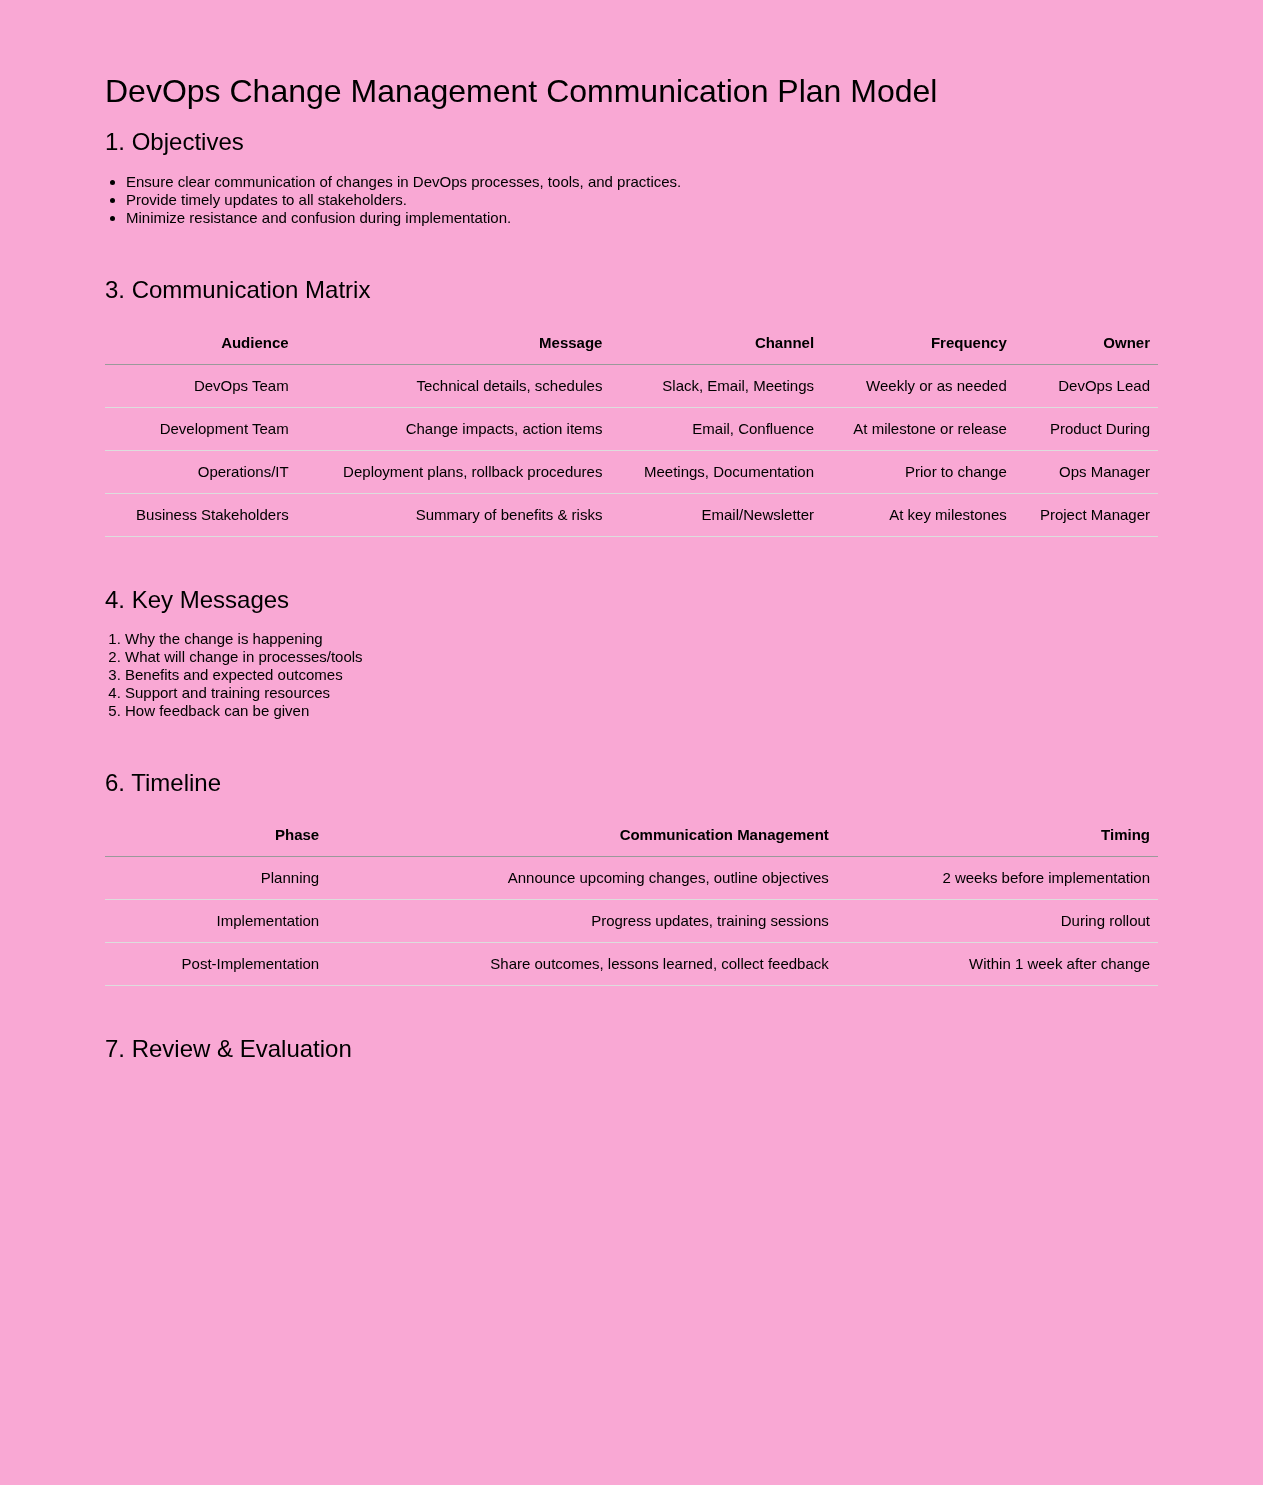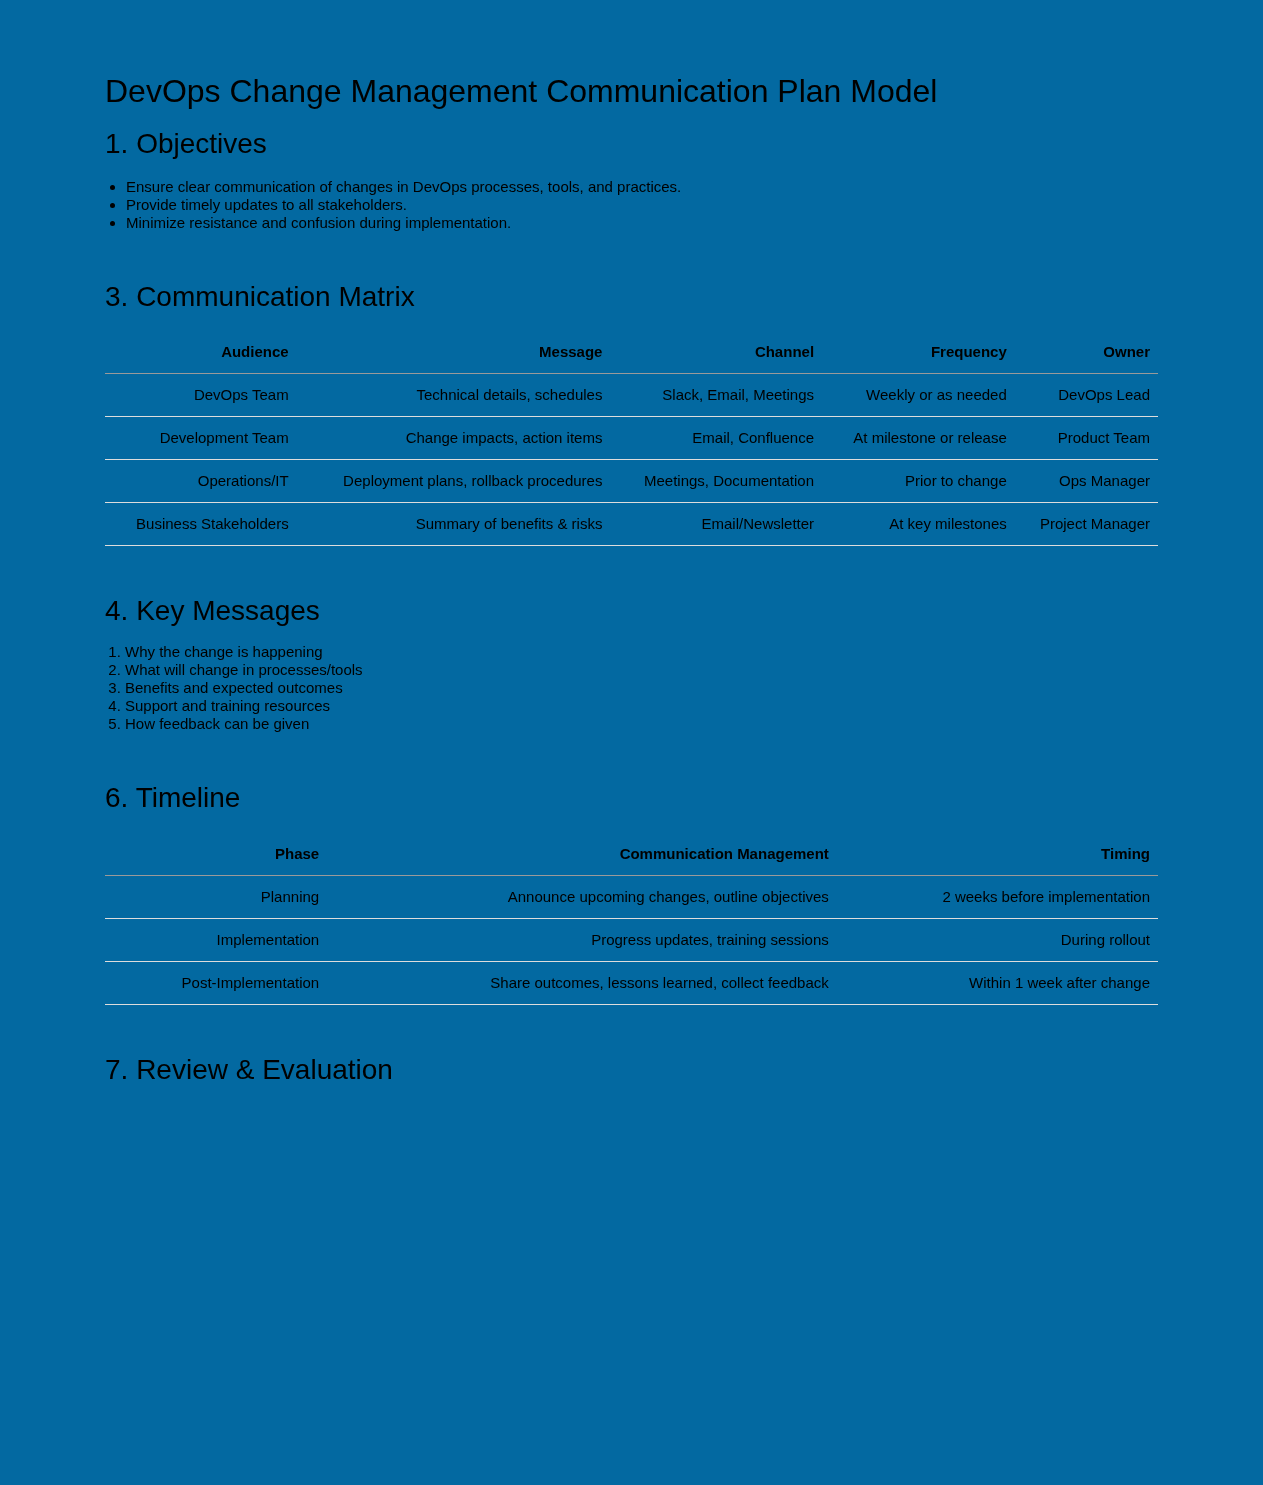--- a/index.html
+++ b/index.html
@@ -3,41 +3,41 @@
 <meta charset="utf-8">
 <style>
   html, body {
     margin: 0;
     padding: 0;
     background: #ffffff;
   }
   .page {
     width: 1263px;
     height: 1485px;
-    background: #0369a1;
+    background: #f9a8d4;
     overflow: hidden;
     position: relative;
     font-family: "Liberation Sans", "DejaVu Sans", sans-serif;
     color: #000000;
   }
   .clip {
     height: 1302px;
     overflow: hidden;
   }
   .content {
     margin: 0 105px;
   }
   h1 {
     font-size: 32px;
     font-weight: 400;
     line-height: 1.15;
     margin: 73px 0 0 0;
   }
   h2 {
-    font-size: 28px;
+    font-size: 24px;
     font-weight: 400;
     line-height: 1.15;
     margin: 49px 0 0 0;
   }
   h2.first {
     margin-top: 18px;
   }
   ul, ol {
     margin: 16px 0 0 0;
     font-size: 15px;
@@ -124,21 +124,21 @@
                 <td>Technical details, schedules</td>
                 <td>Slack, Email, Meetings</td>
                 <td>Weekly or as needed</td>
                 <td>DevOps Lead</td>
               </tr>
               <tr>
                 <td>Development Team</td>
                 <td>Change impacts, action items</td>
                 <td>Email, Confluence</td>
                 <td>At milestone or release</td>
-                <td>Product Team</td>
+                <td>Product During</td>
               </tr>
               <tr>
                 <td>Operations/IT</td>
                 <td>Deployment plans, rollback procedures</td>
                 <td>Meetings, Documentation</td>
                 <td>Prior to change</td>
                 <td>Ops Manager</td>
               </tr>
               <tr>
                 <td>Business Stakeholders</td>

